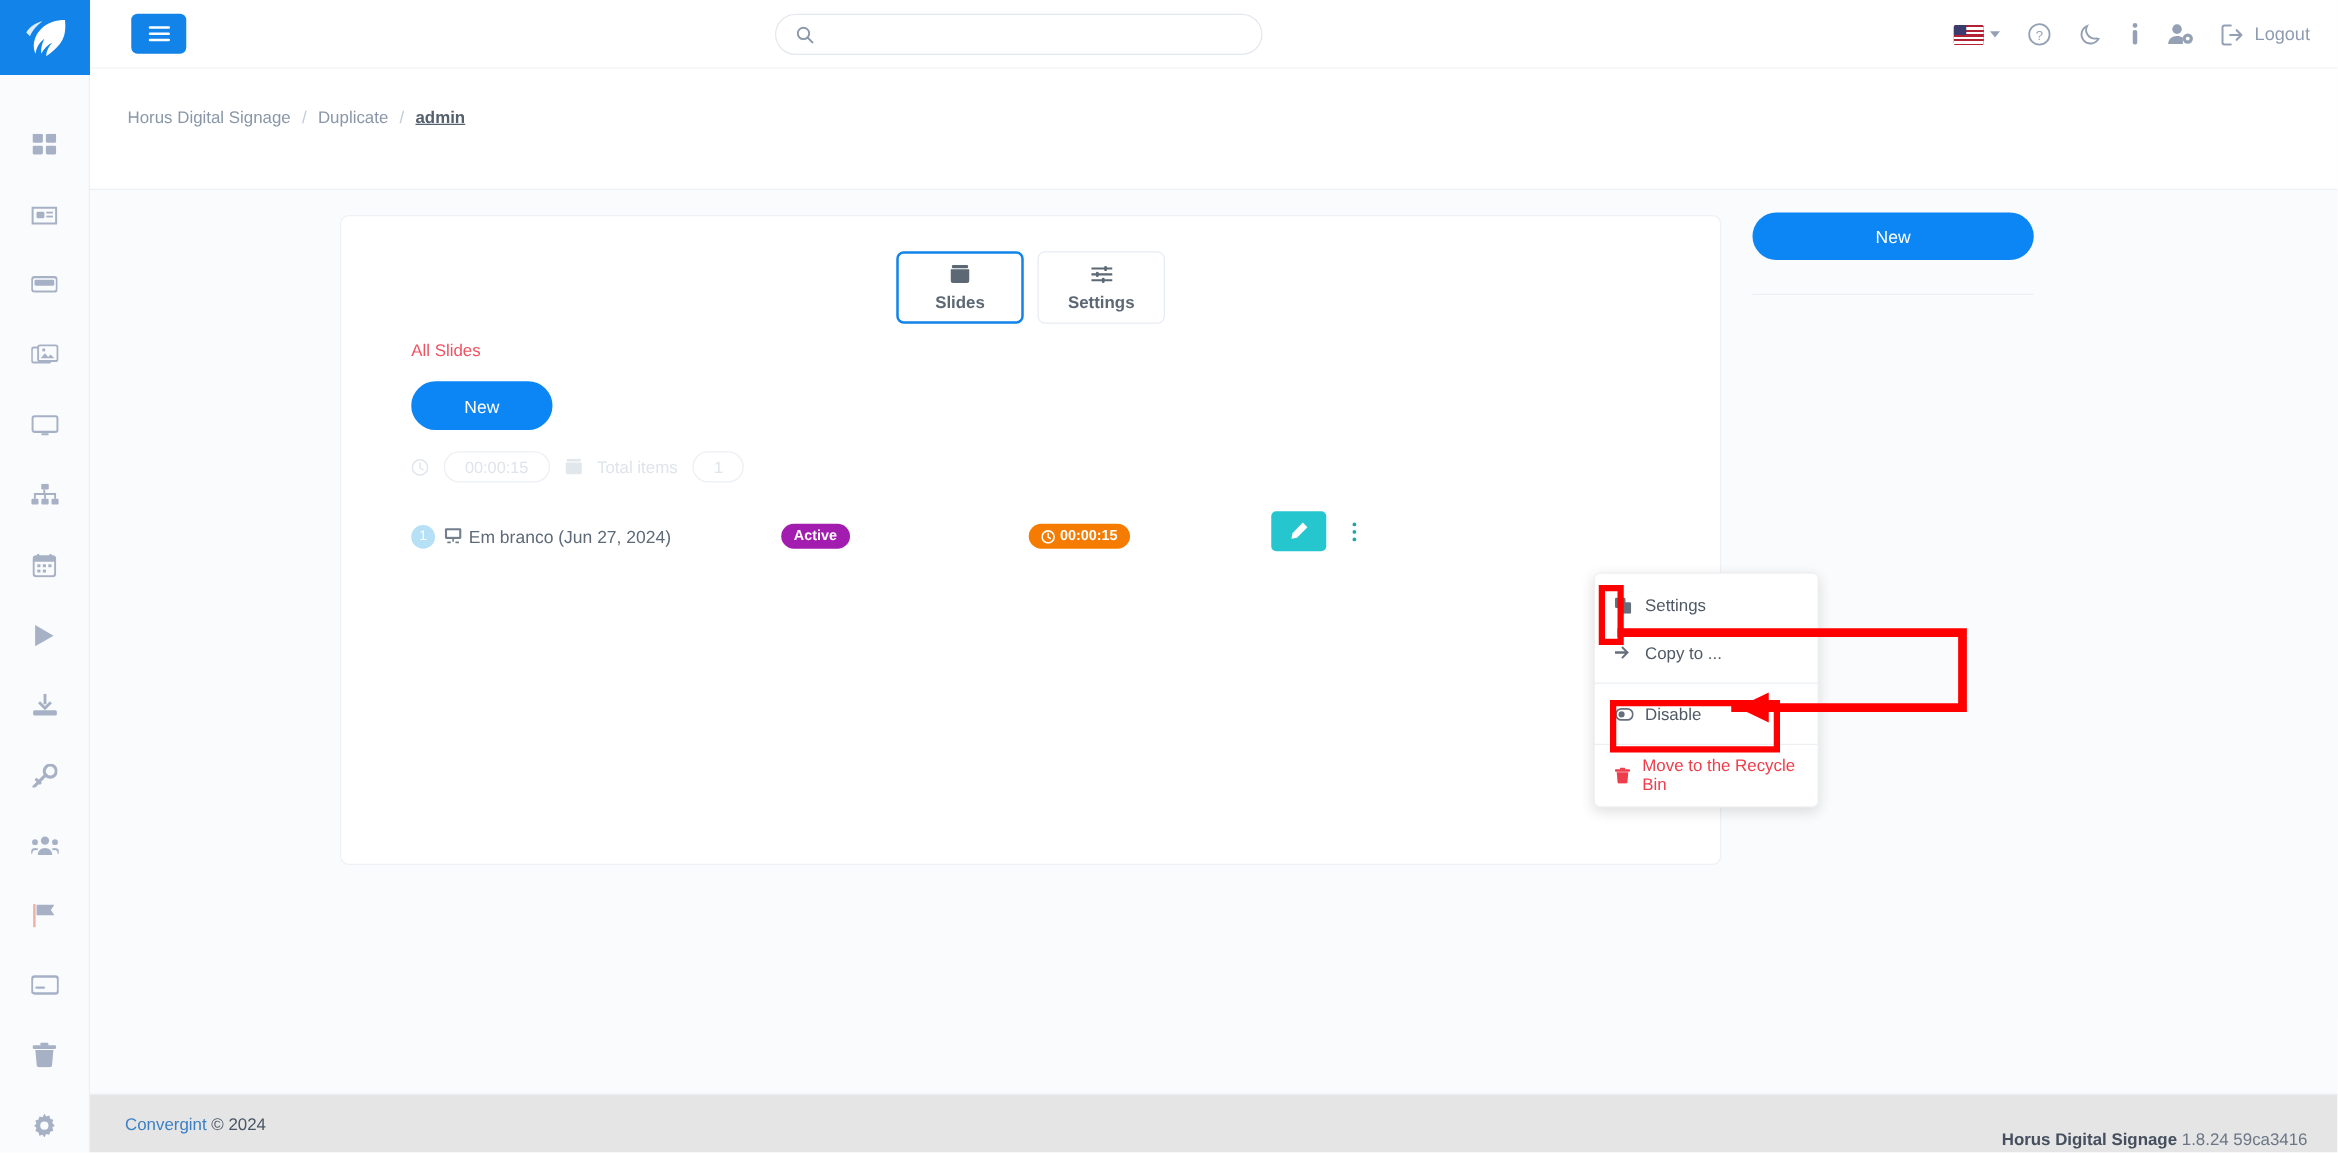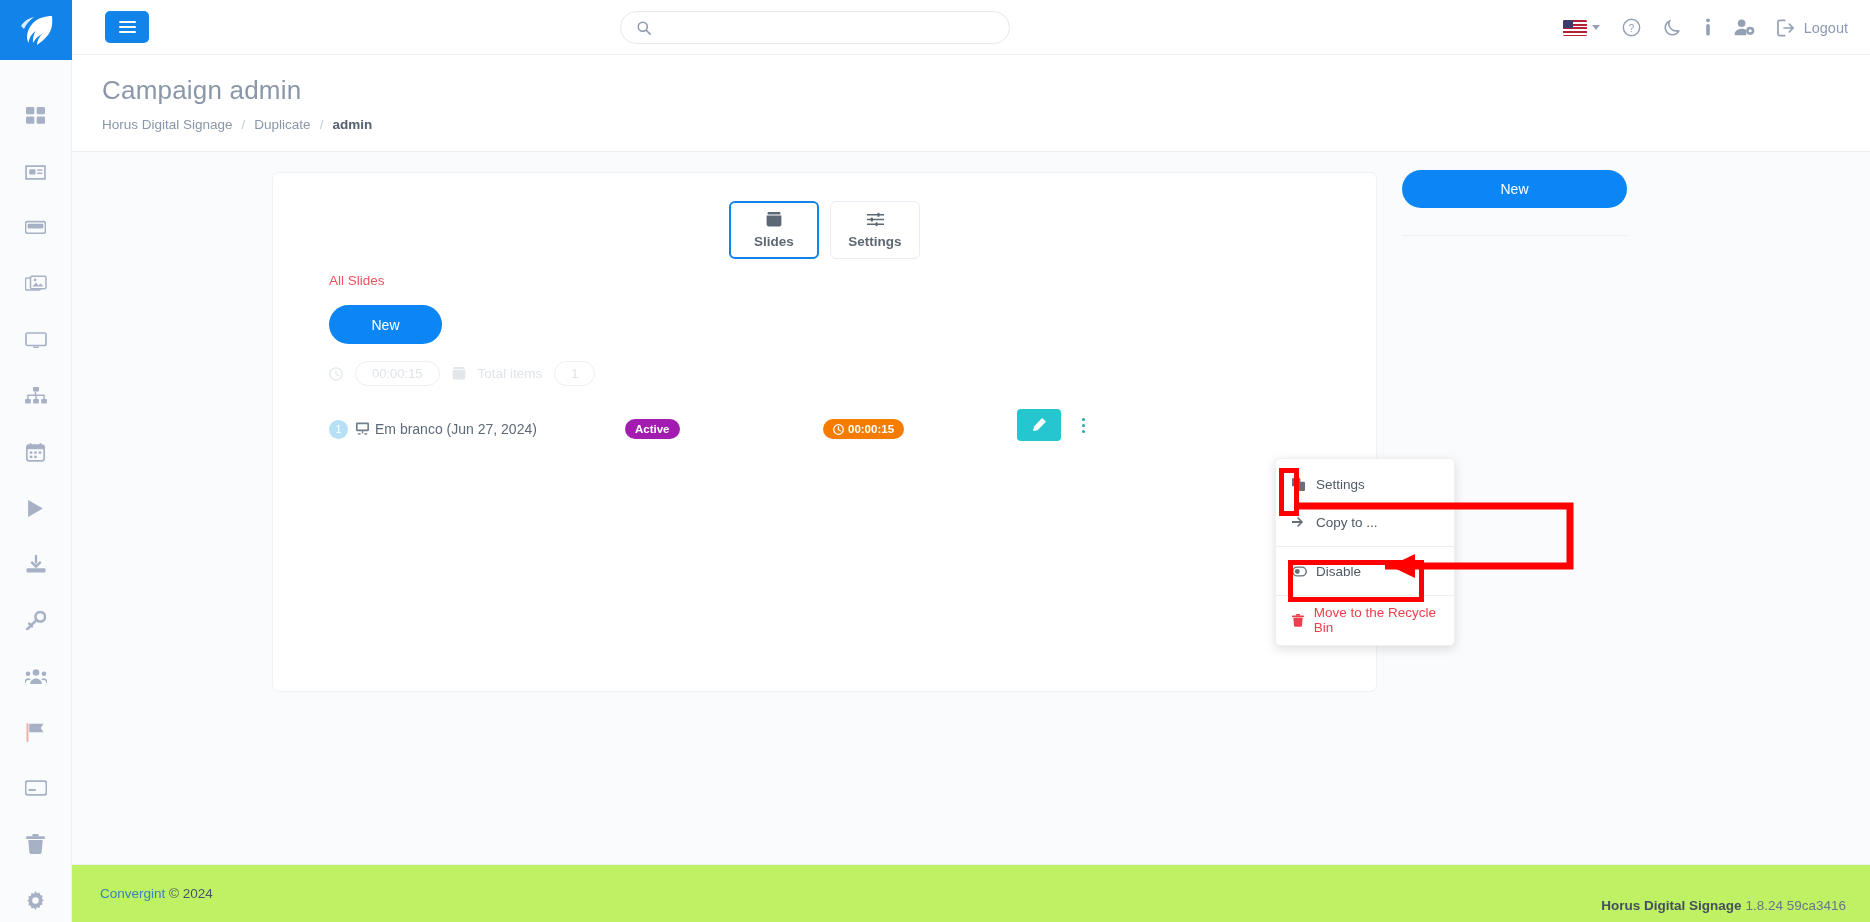--- a/index.html
+++ b/index.html
@@ -77,35 +77,35 @@
   }
 
   
   .pagehead {
     position: absolute; left: 72px; top: 55px; right: 0; height: 97px;
     background: #ffffff; border-bottom: 1px solid #eceff3; padding: 20px 0 0 30px;
   }
   .page-title { font-size: 26px; font-weight: 400; color: #8a97a8; letter-spacing: .2px; }
   .crumbs { margin-top: 11px; font-size: 13.5px; color: #8a97a8; display: flex; gap: 9px; }
   .crumbs .sep { color: #c3cbd6; }
-  .crumbs .current { color: #55606f; font-weight: bold; }
+  .crumbs .current { color: #55606f; font-weight: bold; text-decoration: underline; }
   .crumbs a { color: #8a97a8; text-decoration: none; cursor: pointer; }
 
   
   .content {
     position: absolute; left: 72px; top: 152px; right: 0; bottom: 47px;
     background: #fafbfd;
   }
   .panel {
     position: absolute; left: 200px; top: 20px; width: 1105px; height: 520px;
     background: #fff; border: 1px solid #eef1f5; border-radius: 7px;
   }
   .tabs { display: flex; justify-content: center; gap: 11px; padding-top: 28px; }
   .tab {
-    width: 90px; height: 58px; border-radius: 6px; background: #fff;
+    width: 102px; height: 58px; border-radius: 6px; background: #fff;
     border: 1px solid #e7ecf2; cursor: pointer;
     display: flex; flex-direction: column; align-items: center; justify-content: center; gap: 7px;
   }
   .tab.active { border: 2px solid #1283e8; }
   .tab .lbl { font-size: 13.5px; font-weight: bold; color: #5c6874; }
   .tab svg { fill: #5c6874; }
 
   .allslides {
     position: absolute; left: 56px; top: 100px; font-size: 13.5px;
     color: #ef5261; cursor: pointer;
@@ -187,22 +187,22 @@
   .rightcol { position: absolute; left: 1330px; top: 18px; width: 225px; }
   .btn-new-big {
     width: 100%; height: 38px; border-radius: 20px; border: none;
     background: #0d86f5; color: #fff; font-size: 14px; cursor: pointer;
     font-family: "Liberation Sans", sans-serif;
   }
   .rightsep { margin-top: 27px; height: 1px; background: #eceff3; }
 
   
   .footer {
-    position: absolute; left: 72px; right: 0; bottom: 0; height: 58px;
-    background: #bef264; border-top: 1px solid #eceff3;
+    position: absolute; left: 72px; right: 0; bottom: 0; height: 47px;
+    background: #e5e5e5; border-top: 1px solid #eceff3;
     display: flex; align-items: center; padding: 0 24px 0 28px;
   }
   .foot-left { font-size: 13.5px; color: #4a5666; }
   .foot-left .lnk { color: #3b7fc4; cursor: pointer; }
   .foot-right { margin-left: auto; font-size: 13.5px; color: #6b7585; margin-top: 24px; }
   .foot-right b { color: #454f5e; }
 
   
   .ann { position: absolute; z-index: 60; pointer-events: none; }
   .ann-box-more { left: 1279px; top: 468px; width: 20px; height: 48px;
@@ -390,21 +390,20 @@
         <svg width="19" height="18" viewBox="0 0 20 18">
           <path d="M8 1H2.6A1.6 1.6 0 0 0 1 2.6v12.8A1.6 1.6 0 0 0 2.6 17H8" fill="none" stroke="#94a0b4" stroke-width="1.8" stroke-linecap="round"></path>
           <path d="M13 5l4 4-4 4M7.5 9H17" fill="none" stroke="#94a0b4" stroke-width="1.8" stroke-linecap="round" stroke-linejoin="round"></path>
         </svg>
         <span>Logout</span>
       </span>
     </div>
   </div>
 
   <div class="pagehead">
-    <div class="page-title">Campaign admin</div>
     <div class="crumbs">
       <a>Horus Digital Signage</a>
       <span class="sep">/</span>
       <a>Duplicate</a>
       <span class="sep">/</span>
       <span class="current">admin</span>
     </div>
   </div>
 
   <div class="content">

